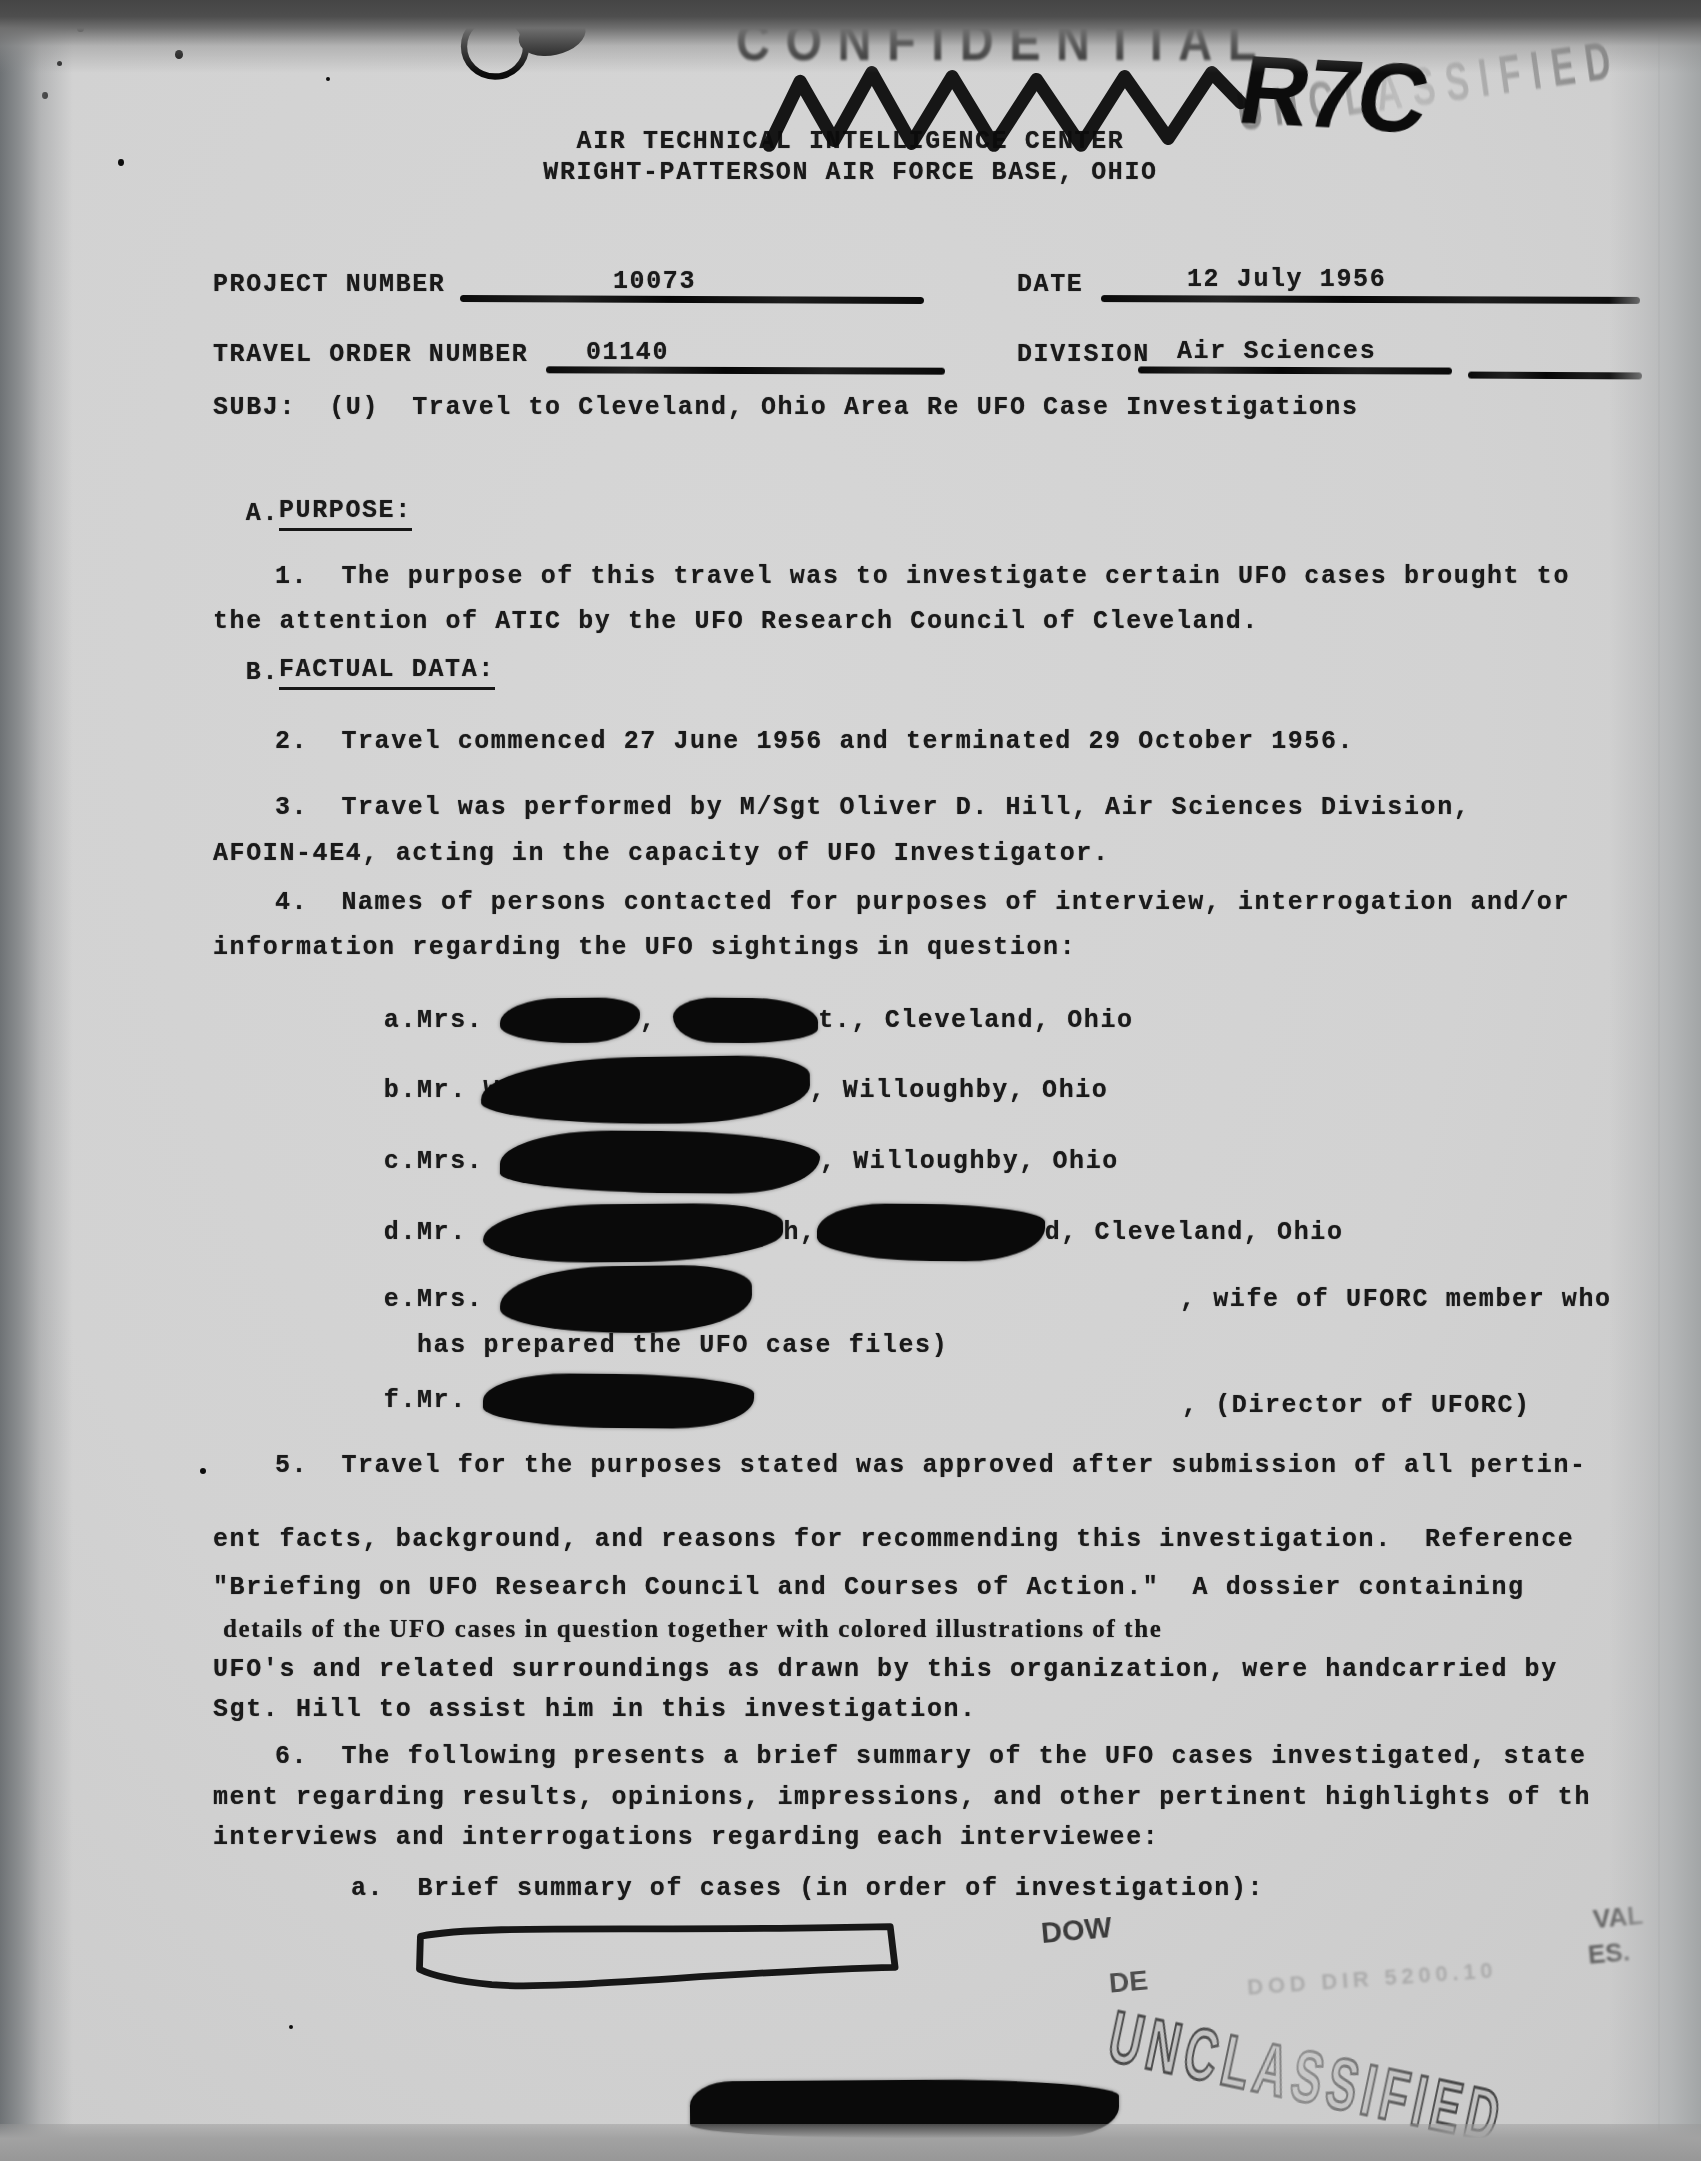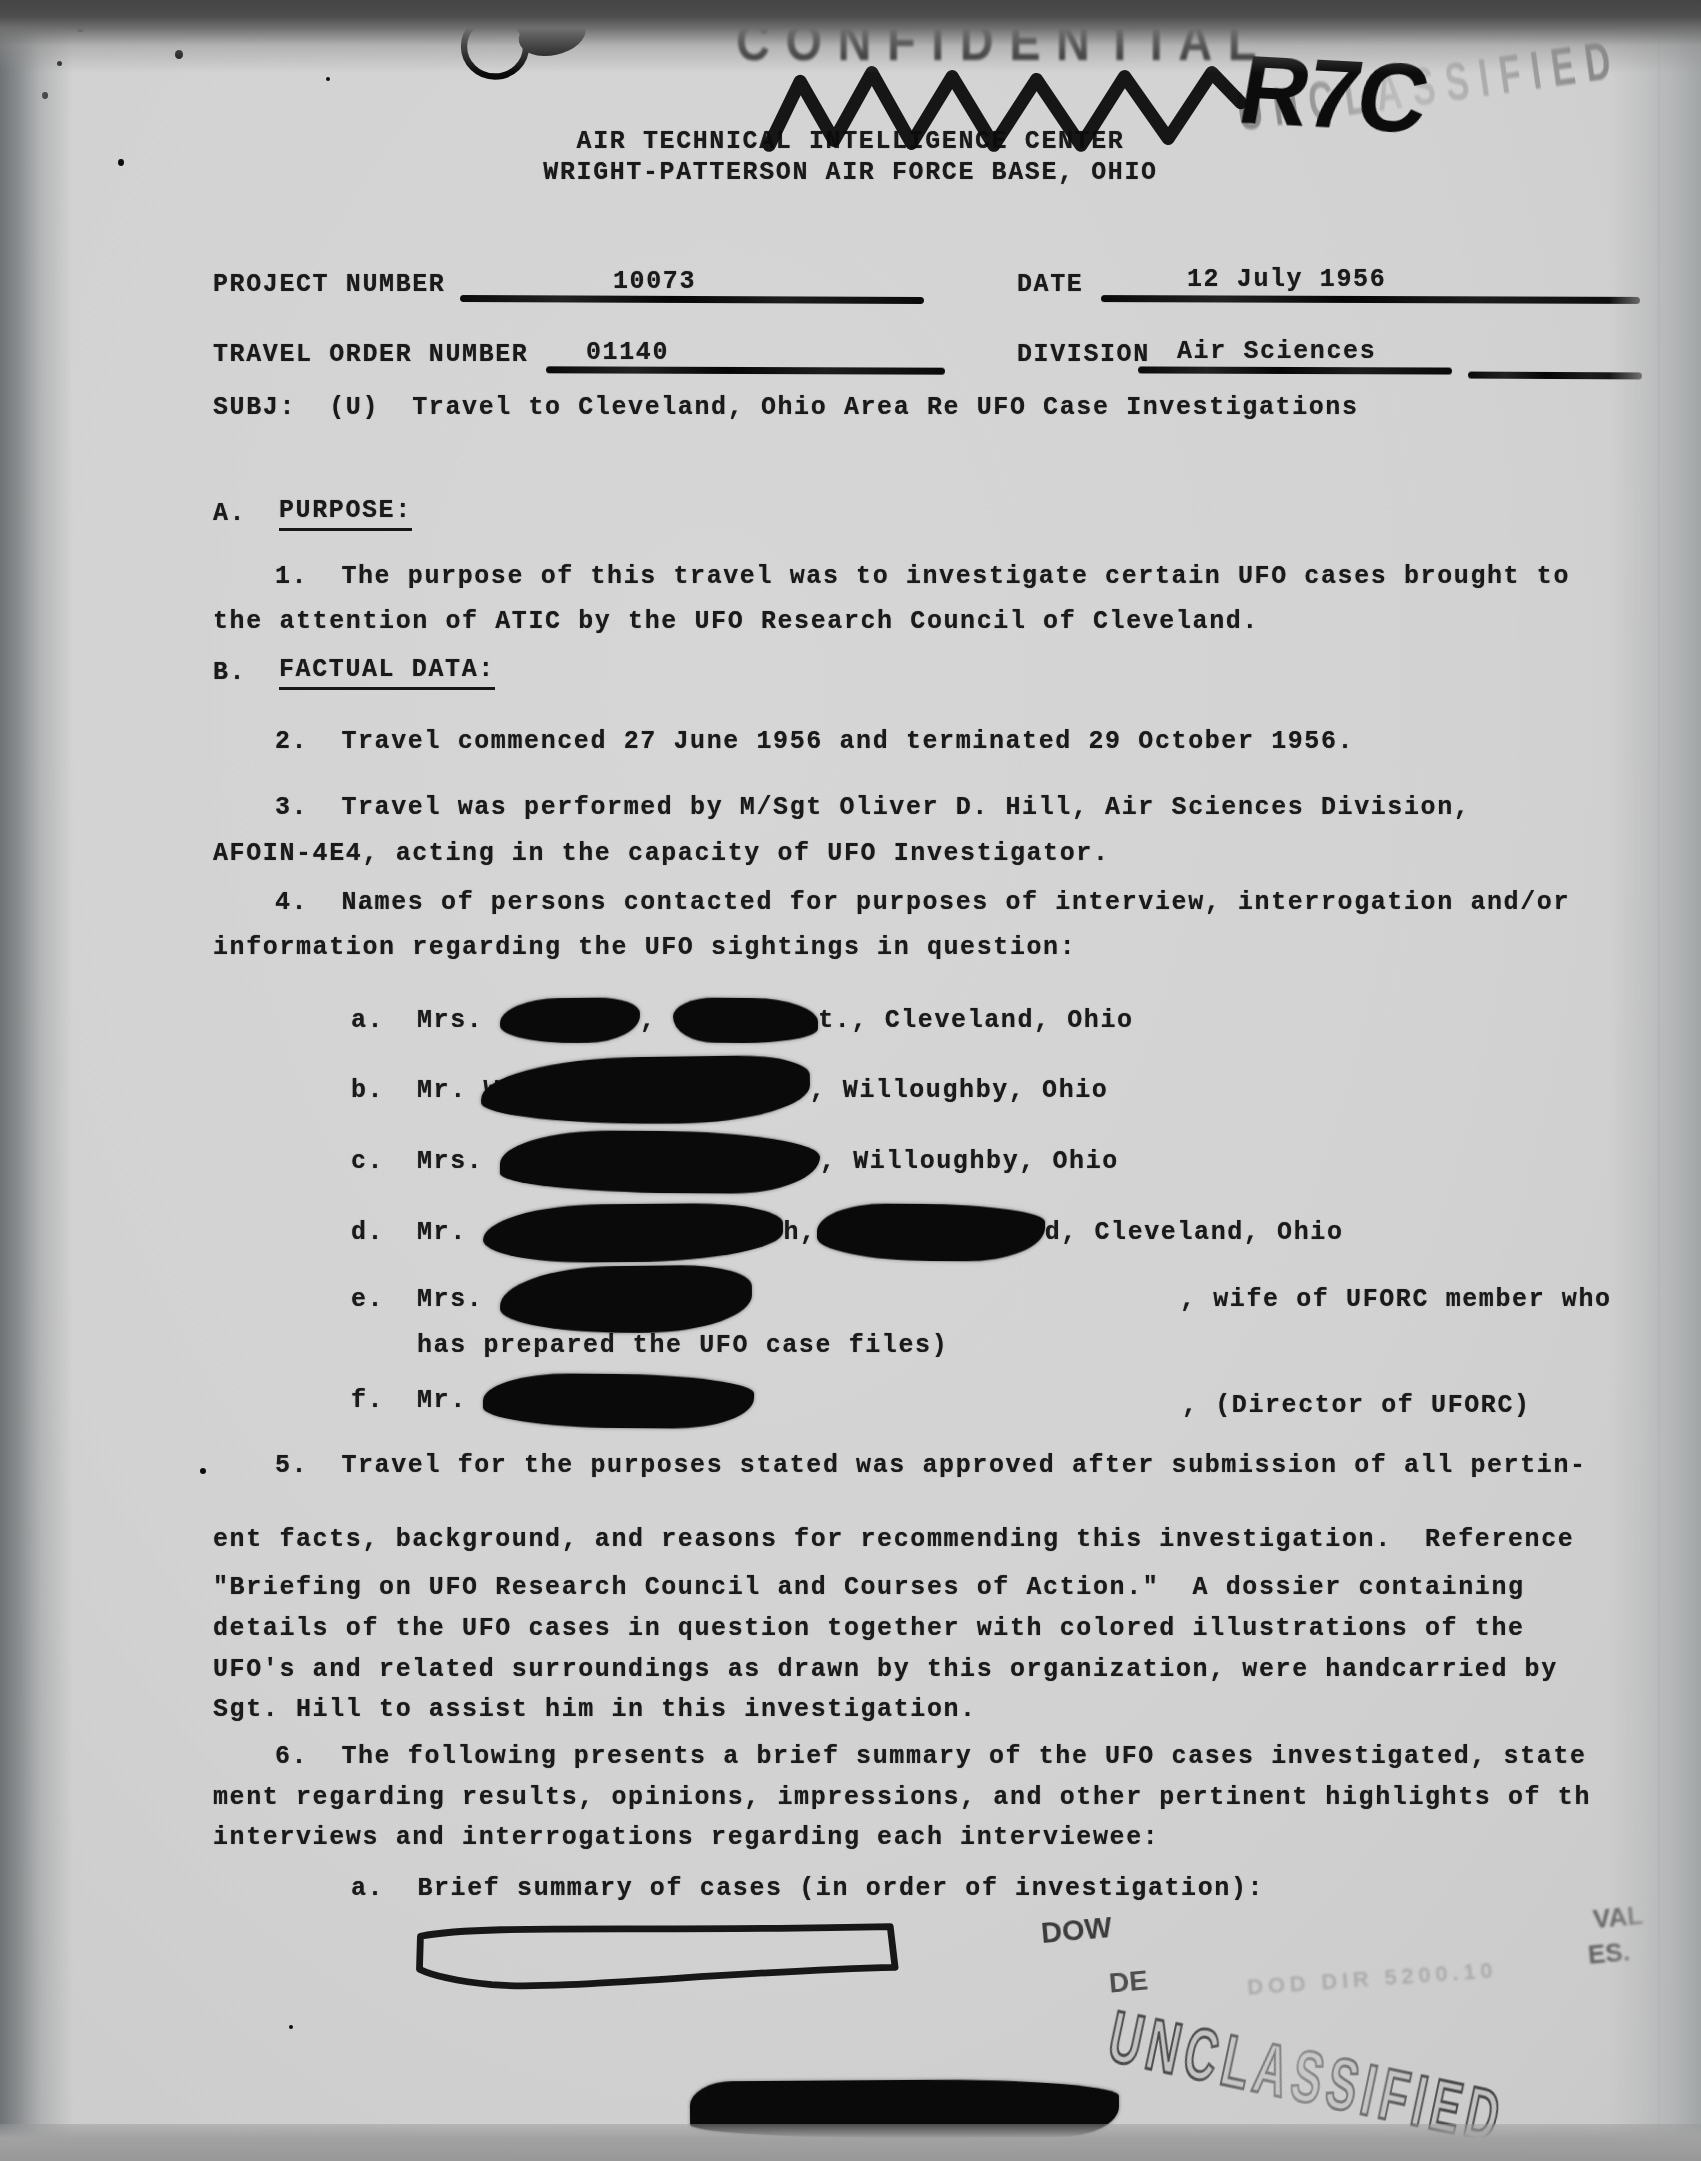--- a/index.html
+++ b/index.html
@@ -31,21 +31,21 @@
     background:linear-gradient(180deg,rgba(150,150,150,.45) 0px,#a2a2a2 14.5px,#979797 37px);
   }
   .fold-line{
     position:absolute;left:1658px;top:0;width:1.5px;height:2131px;z-index:38;
     background:rgba(110,112,114,.30);
   }
   
   .tw{
     position:absolute;white-space:pre;
     font-size:25px;font-weight:700;letter-spacing:1.6px;line-height:29px;height:29px;
-    color:#1a1a1a;text-shadow:0 0 1px rgba(30,30,30,.65);
+    color:#1a1a1a;text-shadow:0 0 1px rgba(30,30,30,.65);text-align:right;
   }
   .center{left:0;width:1701px;text-align:center;}
   .ul{border-bottom:3.4px solid #161616;padding-bottom:2.4px;}
   .crow{display:flex;align-items:center;}
   .clabel{display:inline-block;width:66px;}
   
   .rule{
     position:absolute;height:6.8px;background:
       linear-gradient(90deg,#0a0a0a,#222 22%,#050505 45%,#1d1d1d 70%,#0a0a0a);
     border-radius:3.9px;filter:blur(0.3px);z-index:5;
@@ -162,21 +162,21 @@
 
   <div class="tw crow" style="left:351px;top:1386px;position:absolute;">
     <span class="clabel">f.</span><span>Mr. </span><span class="redact" style="width:271px;height:54px;border-radius:32% 52% 30% 50%/52% 34% 58% 36%;transform:rotate(.5deg);"></span>
     <span style="position:absolute;left:831px;top:4.8px;">, (Director of UFORC)</span>
   </div>
 
   <div class="speck" style="left:200px;top:1468px;width:6.3px;height:6.3px;"></div>
   <div class="tw" style="left:275px;top:1451px;">5.  Travel for the purposes stated was approved after submission of all pertin-</div>
   <div class="tw" style="left:213px;top:1492px;margin-top:33px;">ent facts, background, and reasons for recommending this investigation.  Reference</div>
   <div class="tw" style="left:213px;top:1573px;">"Briefing on UFO Research Council and Courses of Action."  A dossier containing</div>
-  <div class="tw" style="left:213px;top:1614px;">details of the UFO cases in question together with colored illustrations of the</div>
+  <div class="tw" style="left:223px;top:1614px;font-family:Liberation Serif, serif;">details of the UFO cases in question together with colored illustrations of the</div>
   <div class="tw" style="left:213px;top:1655px;">UFO's and related surroundings as drawn by this organization, were handcarried by</div>
   <div class="tw" style="left:213px;top:1695px;">Sgt. Hill to assist him in this investigation.</div>
 
   <div class="tw" style="left:275px;top:1742px;">6.  The following presents a brief summary of the UFO cases investigated, state</div>
   <div class="tw" style="left:213px;top:1783px;">ment regarding results, opinions, impressions, and other pertinent highlights of th</div>
   <div class="tw" style="left:213px;top:1823px;">interviews and interrogations regarding each interviewee:</div>
   <div class="tw" style="left:351px;top:1874px;">a.  Brief summary of cases (in order of investigation):</div>
 
   <div class="frag frag-dow">DOW</div>
   <div class="frag frag-de">DE</div>

